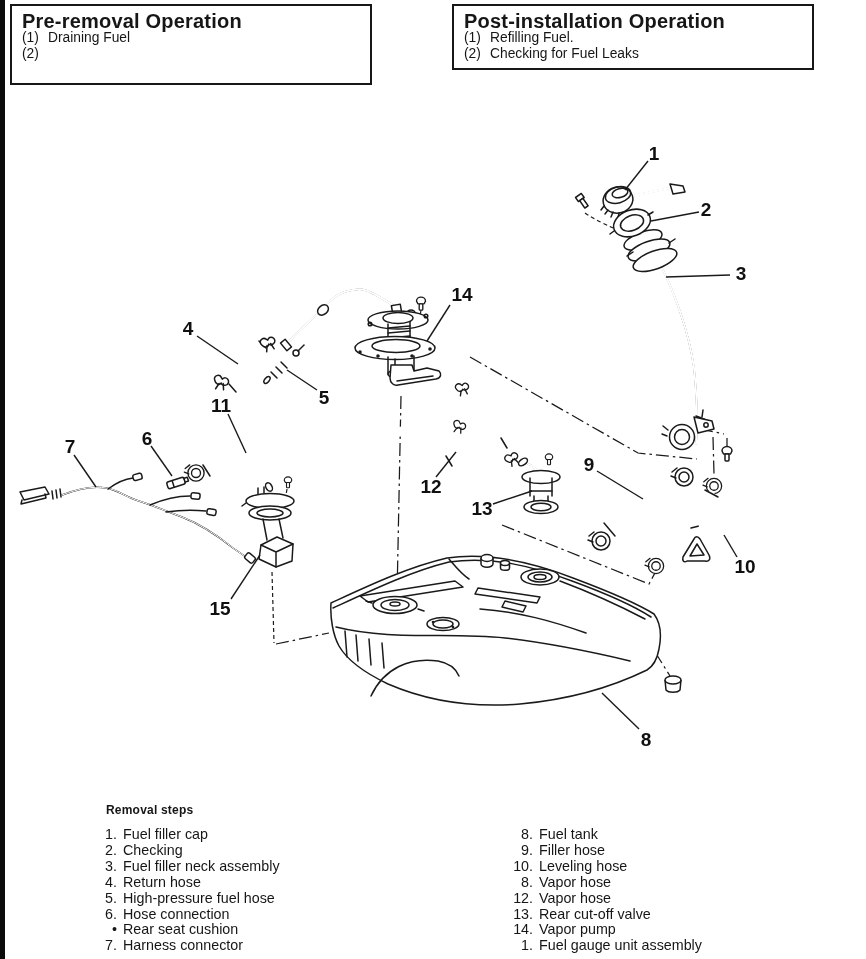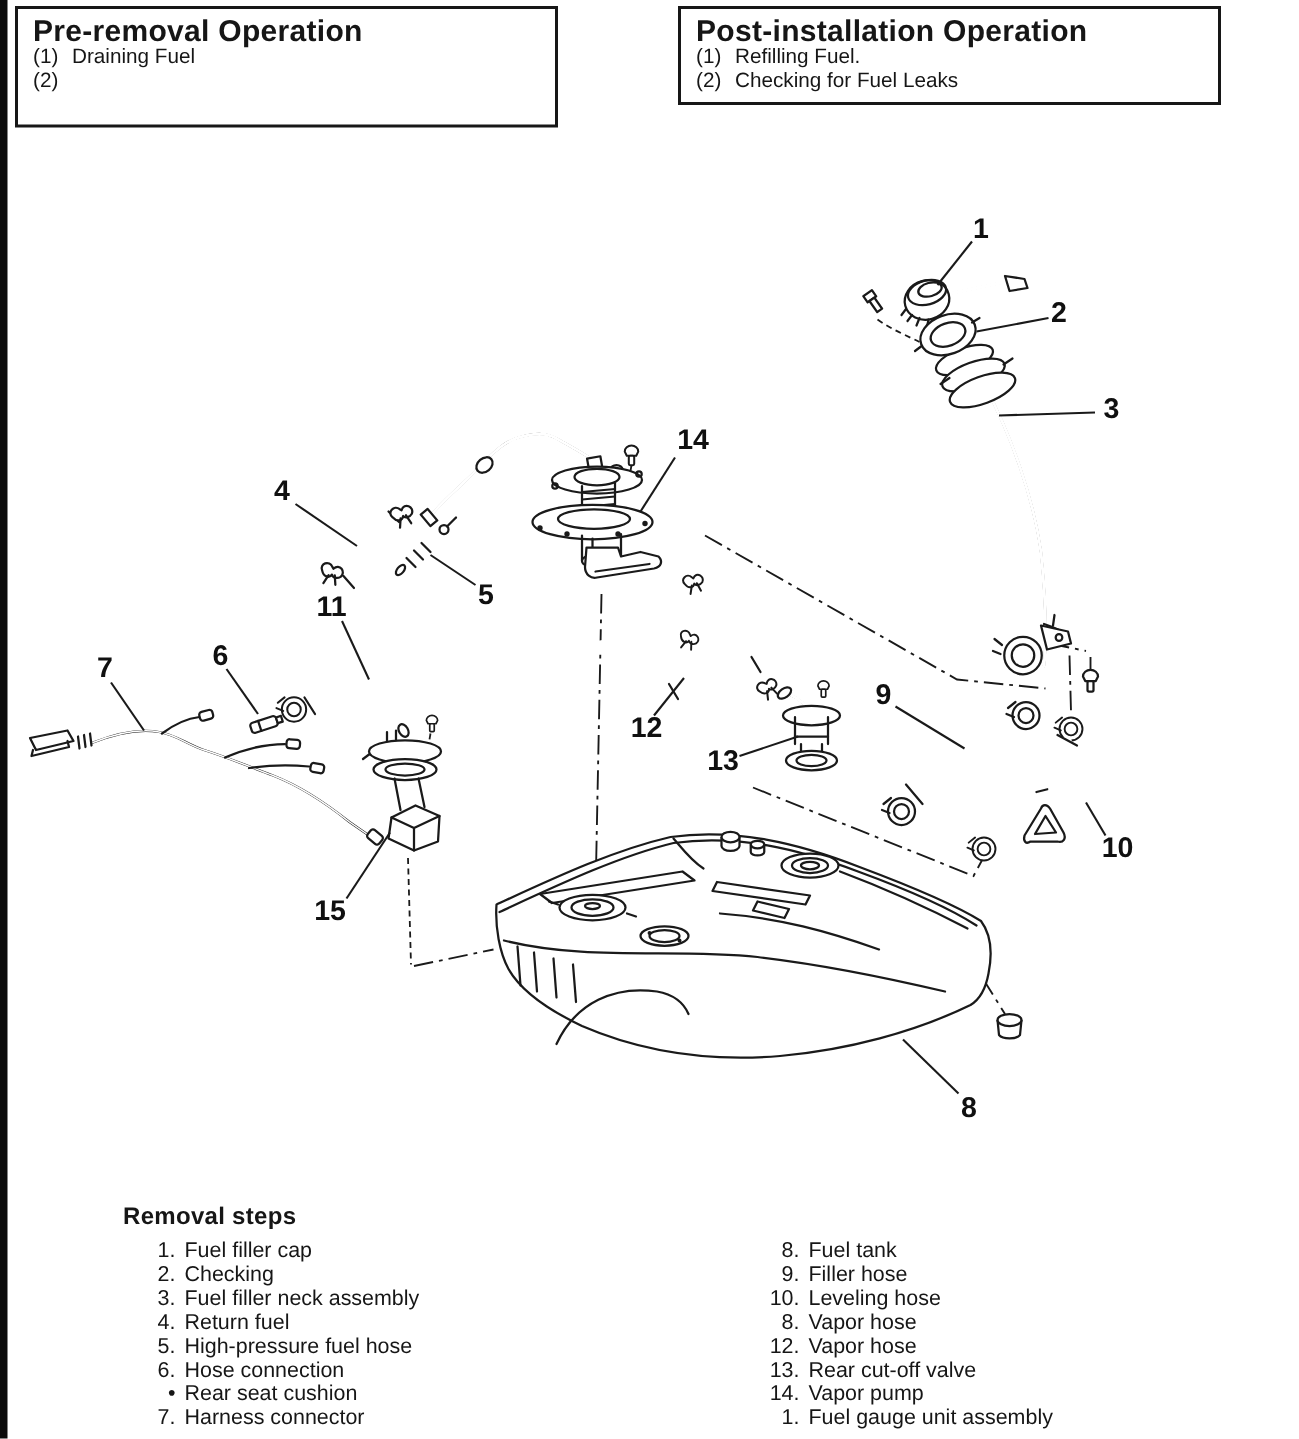--- a/index.html
+++ b/index.html
@@ -9,21 +9,21 @@
     font-family:"Liberation Sans", sans-serif;
     -webkit-font-smoothing:antialiased;
   }
   .edge-bar{position:absolute;left:0;top:0;width:5px;height:959px;background:#0b0b0b;}
   .opbox{position:absolute;border:2.5px solid #171717;background:#fff;box-sizing:border-box;padding:7px 10px 0 10px;}
   #box-pre{left:10px;top:4px;width:362px;height:81px;}
   #box-post{left:416px;top:4px;width:362px;height:66px;margin-left:36px;}
   .opbox .t{font-weight:bold;font-size:20px;line-height:16px;letter-spacing:.2px;}
   .opbox .row{display:flex;font-size:13.8px;line-height:15.2px;margin-top:1px;}
   .opbox .n{width:26px;flex:none;}
-  .steps-title{position:absolute;left:82px;top:803px;font-weight:bold;font-size:16px;letter-spacing:.2px;}
+  .steps-title{position:absolute;left:106px;top:803px;font-weight:bold;font-size:12px;letter-spacing:.2px;}
   .steps-col{position:absolute;top:827px;}
   #steps-left{left:99px;}
   #steps-right{left:502px;}
   .srow{display:flex;font-size:14.3px;line-height:15.9px;}
   #steps-left .sn{width:18px;text-align:right;margin-right:6px;flex:none;}
   #steps-right .sn{width:31px;text-align:right;margin-right:6px;flex:none;}
   svg.diagram{position:absolute;left:0;top:0;}
   .k{stroke:#1a1a1a;fill:none;stroke-width:1.5;stroke-linecap:round;stroke-linejoin:round;}
   .w{stroke:#ffffff;fill:none;stroke-linecap:round;stroke-linejoin:round;}
   .f{fill:#ffffff;stroke:#1a1a1a;stroke-width:1.5;stroke-linejoin:round;}
@@ -350,21 +350,21 @@
   <div class="srow">
       <span class="sn">2.</span>
       <span>Checking</span>
     </div>
   <div class="srow">
       <span class="sn">3.</span>
       <span>Fuel filler neck assembly</span>
     </div>
   <div class="srow">
       <span class="sn">4.</span>
-      <span>Return fuel</span>
+      <span>Return hose</span>
     </div>
   <div class="srow">
       <span class="sn">5.</span>
       <span>High-pressure fuel hose</span>
     </div>
   <div class="srow">
       <span class="sn">6.</span>
       <span>Hose connection</span>
     </div>
   <div class="srow">

